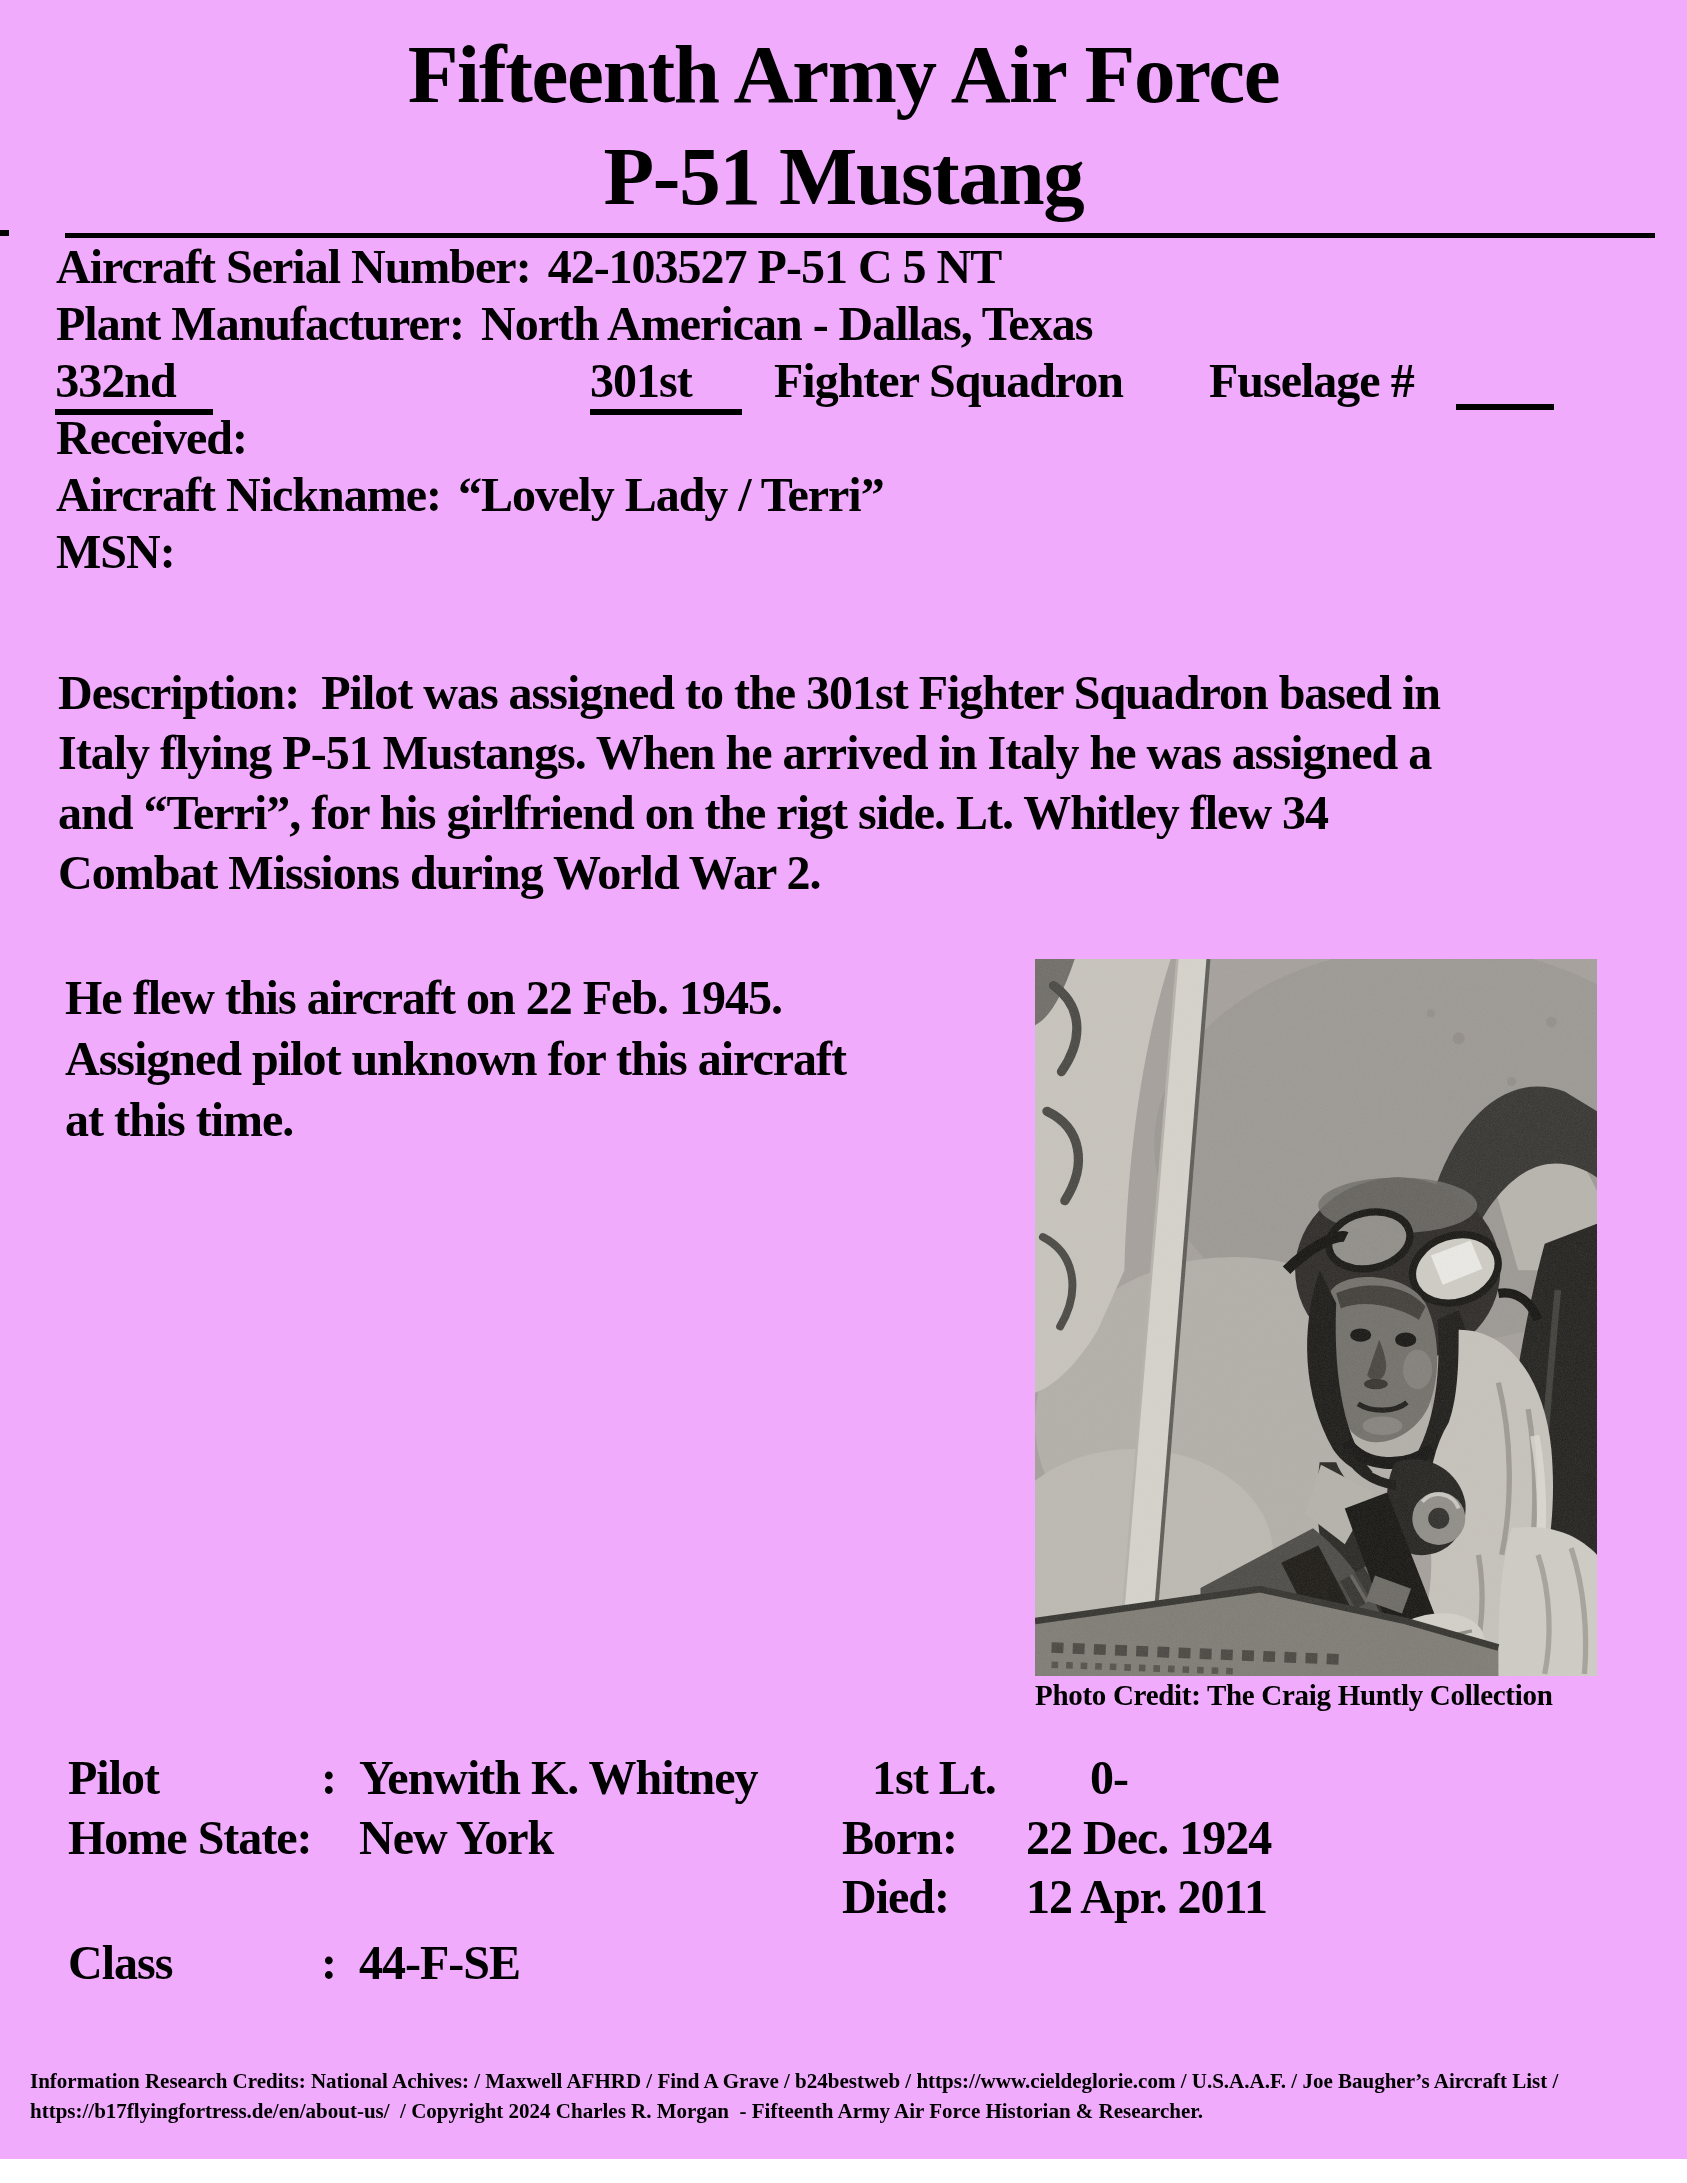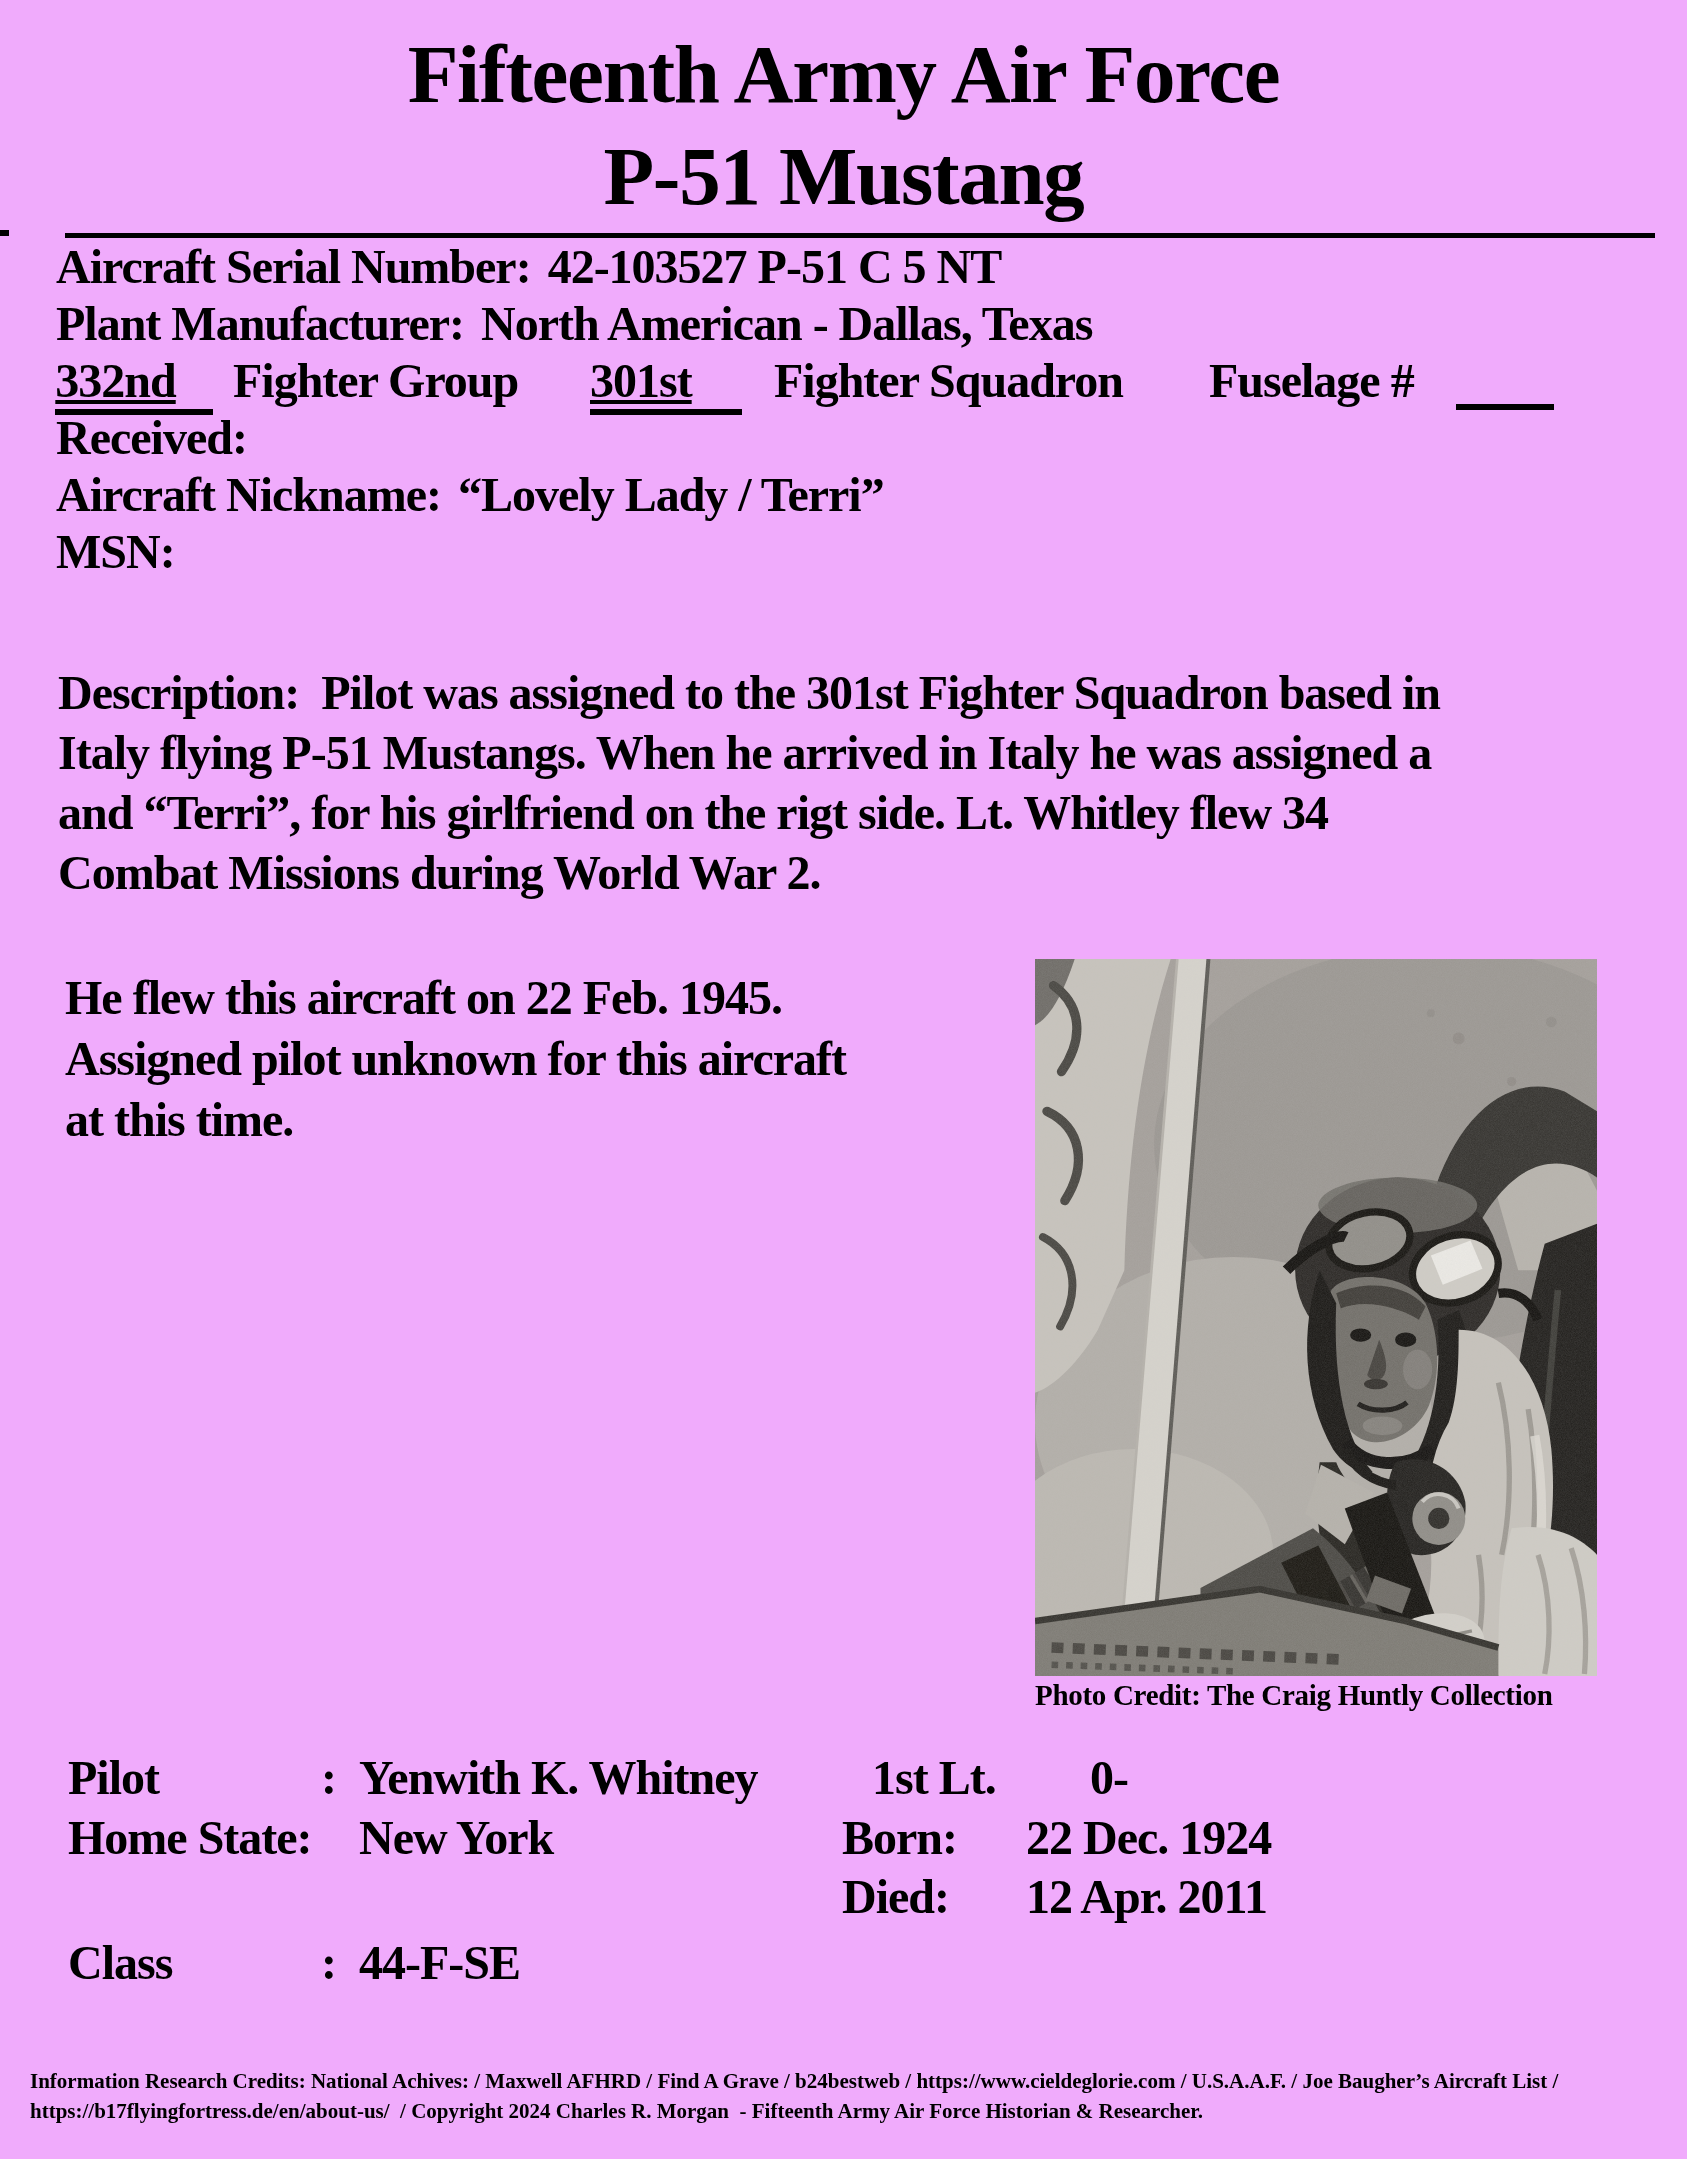--- a/index.html
+++ b/index.html
@@ -11,21 +11,21 @@
 
   .divider{position:absolute;top:233px;left:65px;width:1590px;height:4.6px;background:#000;}
   .edge-dash{position:absolute;top:230px;left:0;width:9.3px;height:6px;background:#000;}
 
   .info{position:absolute;top:238px;left:56px;font-size:48px;line-height:57px;
         letter-spacing:-1px;}
   .info-line{white-space:pre;height:57px;}
   .info-line .value{margin-left:17px;}
   .group-line{position:relative;height:57px;}
   .group-line span{position:absolute;top:0;white-space:pre;}
-  .u-num{border-bottom:6px solid #000;text-decoration:underline;}
+  .u-num{border-bottom:6px solid #000;}
   .g-num{left:-0.7px;padding-right:37px;}
   .g-label{left:177px;}
   .s-num{left:534px;padding-right:50px;}
   .s-label{left:718px;}
   .f-label{left:1153px;}
   .f-blank{left:1400px;width:98px;height:52px;border-bottom:6px solid #000;}
 
   .desc{position:absolute;top:663px;left:58px;font-size:48px;line-height:60px;
         letter-spacing:-1px;}
   .desc div{white-space:pre;}
@@ -62,21 +62,20 @@
   </div>
 
   <div class="edge-dash"></div>
   <div class="divider"></div>
 
   <div class="info">
     <div class="info-line"><span>Aircraft Serial Number:</span><span class="value">42-103527 P-51 C 5 NT</span></div>
     <div class="info-line"><span>Plant Manufacturer:</span><span class="value">North American - Dallas, Texas</span></div>
     <div class="group-line">
       <span class="g-num u-num">332nd</span>
-      <span class="g-label">Fighter Group</span>
       <span class="s-num u-num">301st</span>
       <span class="s-label">Fighter Squadron</span>
       <span class="f-label">Fuselage #</span>
       <span class="f-blank"></span>
     </div>
     <div class="info-line"><span>Received:</span></div>
     <div class="info-line"><span>Aircraft Nickname:</span><span class="value">“Lovely Lady / Terri”</span></div>
     <div class="info-line"><span>MSN:</span></div>
   </div>
 

